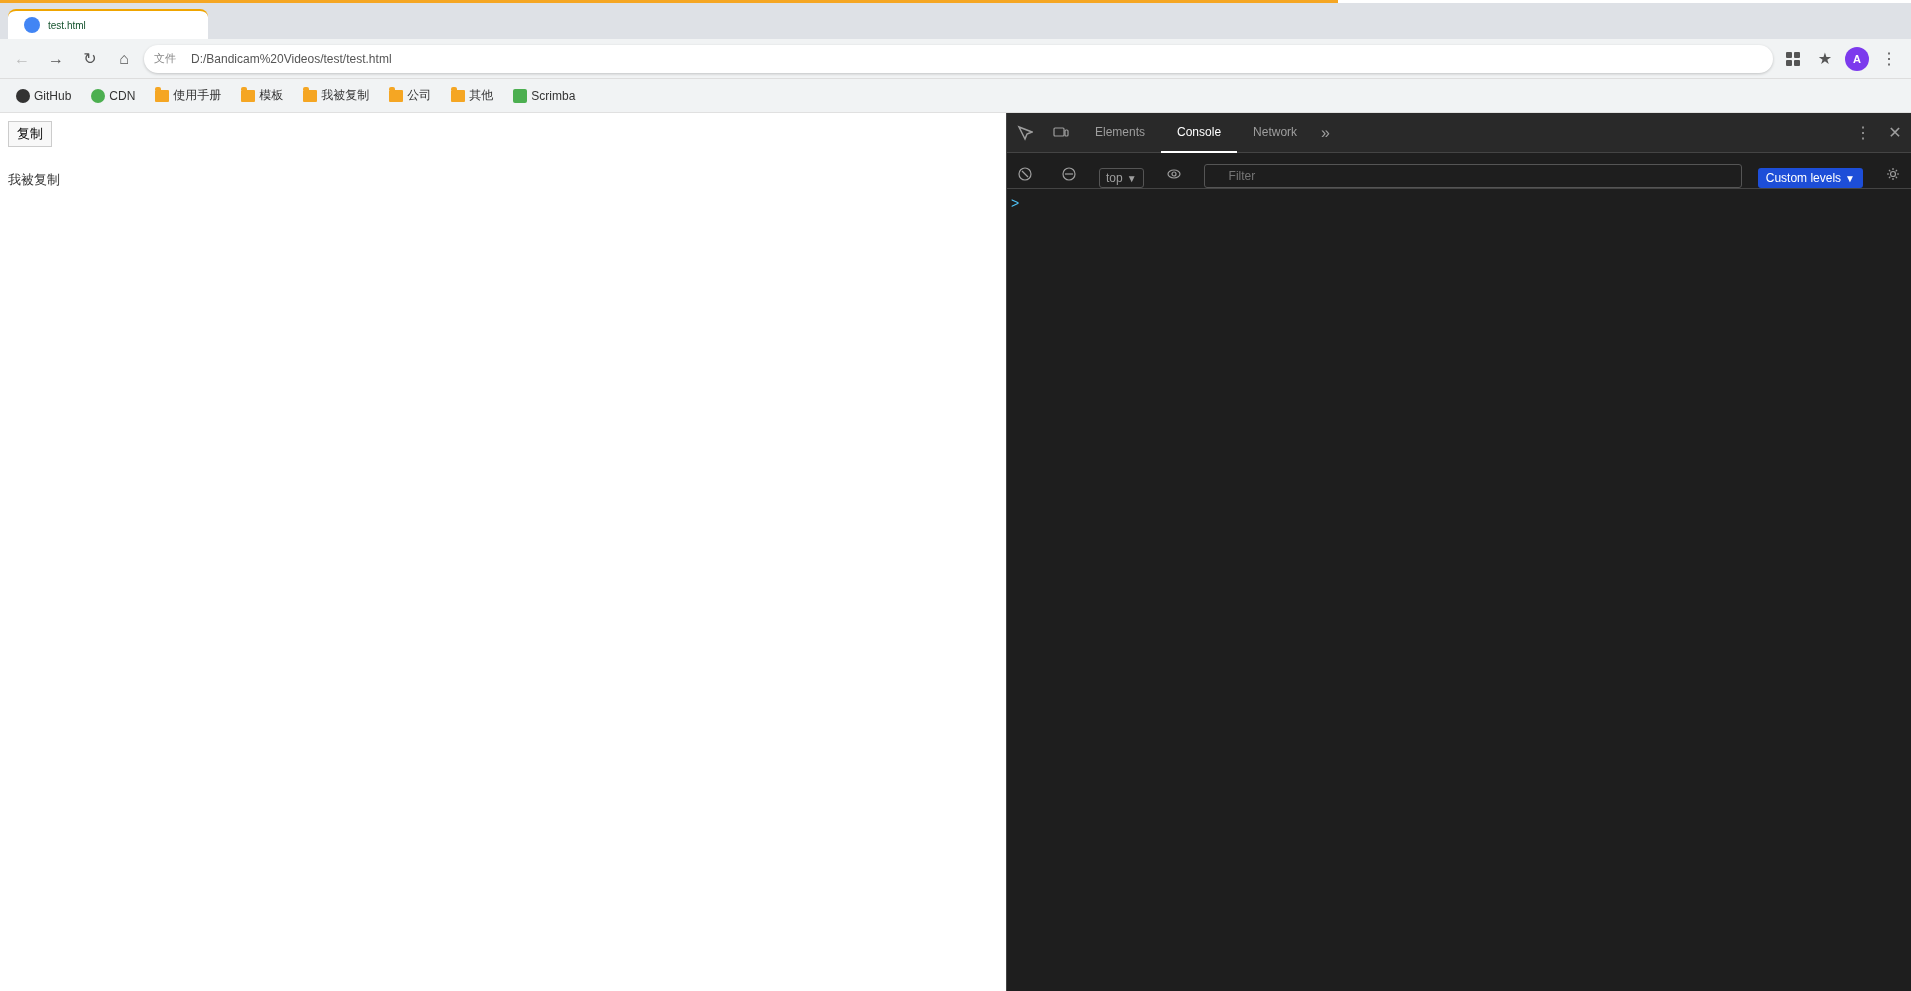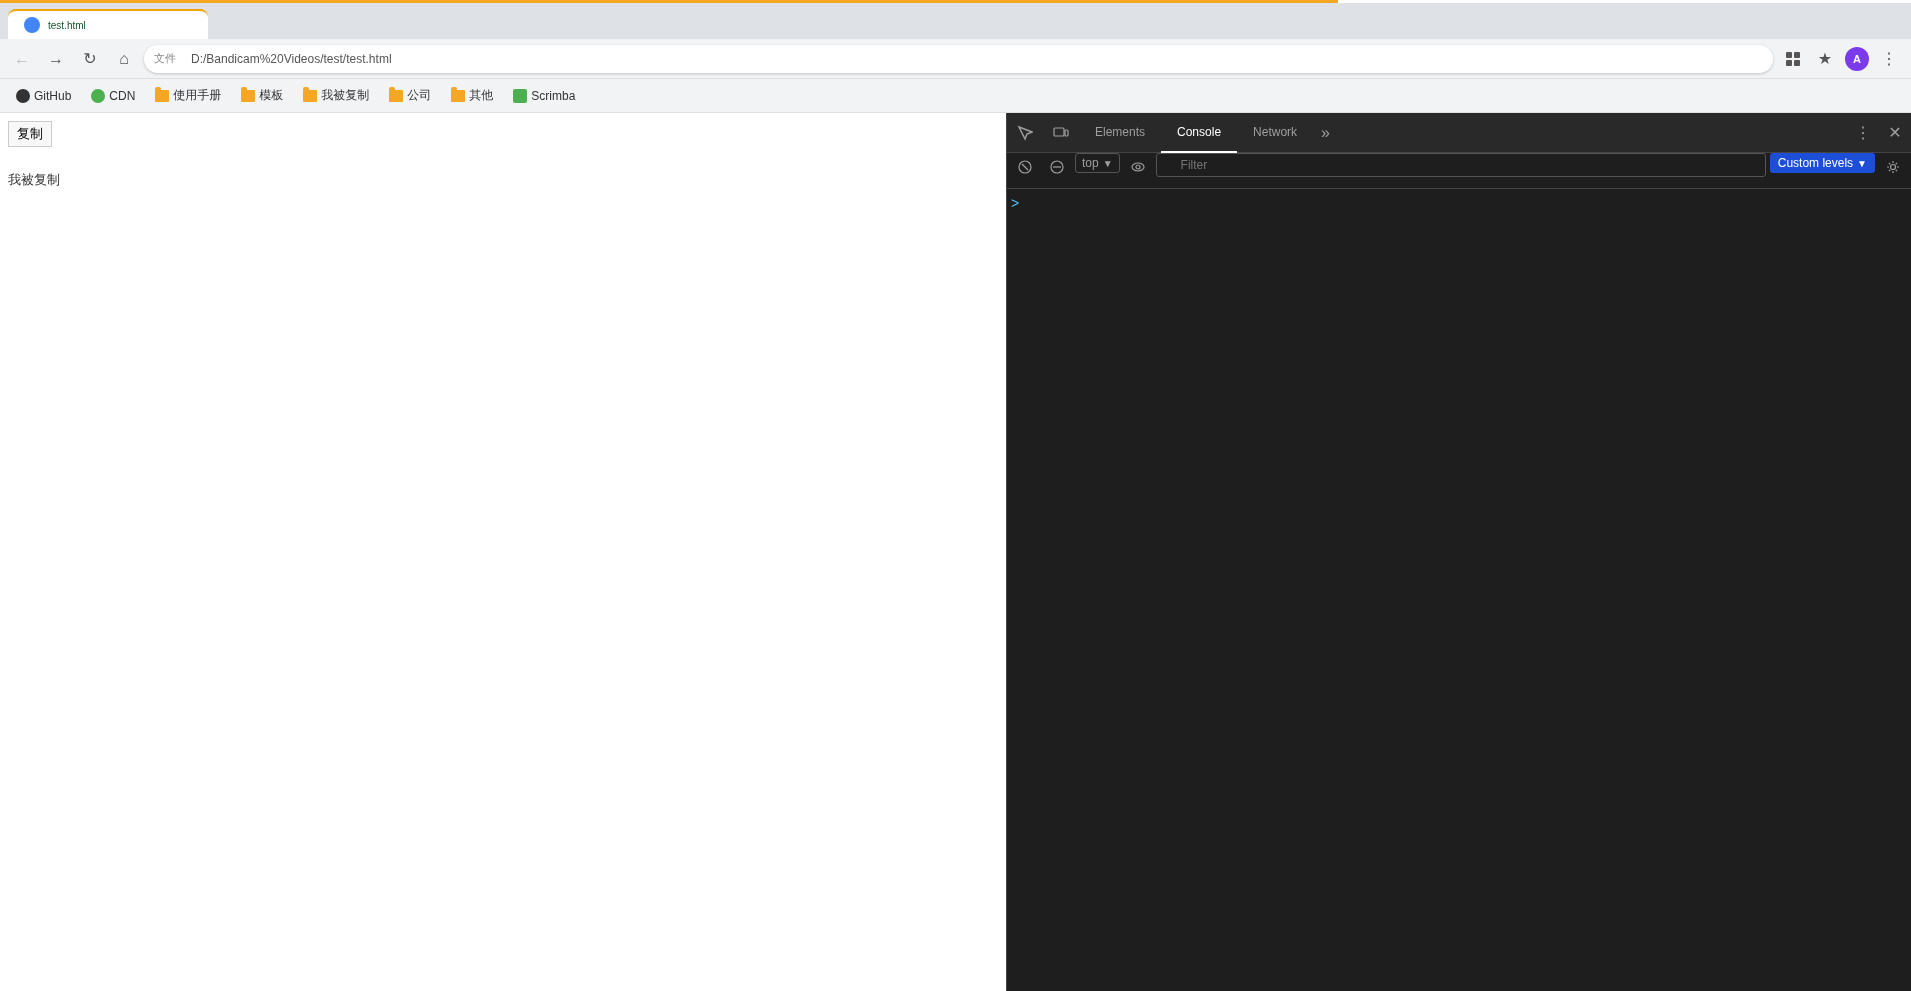--- a/index.html
+++ b/index.html
@@ -47,21 +47,21 @@
     .devtools-toolbar { height: 40px; background: #292929; display: flex; align-items: center; border-bottom: 1px solid #444; }
     .devtools-tool-btn { width: 36px; height: 40px; display: flex; align-items: center; justify-content: center; background: none; border: none; cursor: pointer; color: #9e9e9e; font-size: 16px; }
     .devtools-tabs { display: flex; align-items: stretch; flex: 1; height: 40px; }
     .devtools-tab { padding: 0 16px; display: flex; align-items: center; font-size: 12px; color: #9e9e9e; cursor: pointer; border-bottom: 2px solid transparent; white-space: nowrap; }
     .devtools-tab.active { color: #fff; border-bottom: 2px solid #fff; background: transparent; }
     .devtools-tab-more { display: flex; align-items: center; padding: 0 8px; color: #9e9e9e; cursor: pointer; font-size: 16px; }
     .devtools-actions { display: flex; align-items: center; margin-left: auto; }
     .devtools-action-btn { width: 32px; height: 40px; display: flex; align-items: center; justify-content: center; background: none; border: none; cursor: pointer; color: #9e9e9e; font-size: 16px; }
 
     
-    .console-toolbar { height: 36px; background: #1e1e1e; display: flex; align-items: flex-start; padding: 0 4px; gap: 4px; border-bottom: 1px solid #444; }
+    .console-toolbar { height: 36px; background: #1e1e1e; display: flex; align-items: flex-end; padding: 0 4px; gap: 16px; border-bottom: 1px solid #444; }
     .console-tool-btn { width: 28px; height: 28px; display: flex; align-items: center; justify-content: center; background: none; border: none; cursor: pointer; color: #9e9e9e; font-size: 14px; border-radius: 3px; }
     .console-context-wrapper { display: flex; align-items: center; border: 1px solid #555; border-radius: 3px; padding: 2px 6px; gap: 4px; color: #9e9e9e; font-size: 12px; }
     .console-filter-input { flex: 1; background: transparent; border: none; outline: none; color: #9e9e9e; font-size: 12px; }
     .filter-box { flex: 1; height: 24px; background: #1e1e1e; border: 1px solid #555; border-radius: 3px; display: flex; align-items: center; padding: 0 24px; }
     .custom-levels-btn { background: #1d4ed8; border: none; color: #fff; font-size: 12px; padding: 3px 8px; border-radius: 3px; cursor: pointer; display: flex; align-items: center; gap: 4px; white-space: nowrap; }
     .custom-levels-btn .caret { font-size: 10px; }
     .settings-btn { width: 28px; height: 28px; display: flex; align-items: center; justify-content: center; background: none; border: none; cursor: pointer; color: #9e9e9e; font-size: 16px; border-radius: 3px; }
 
     
     .console-content { flex: 1; background: #1e1e1e; padding: 4px; overflow: auto; display: flex; align-items: flex-start; }

